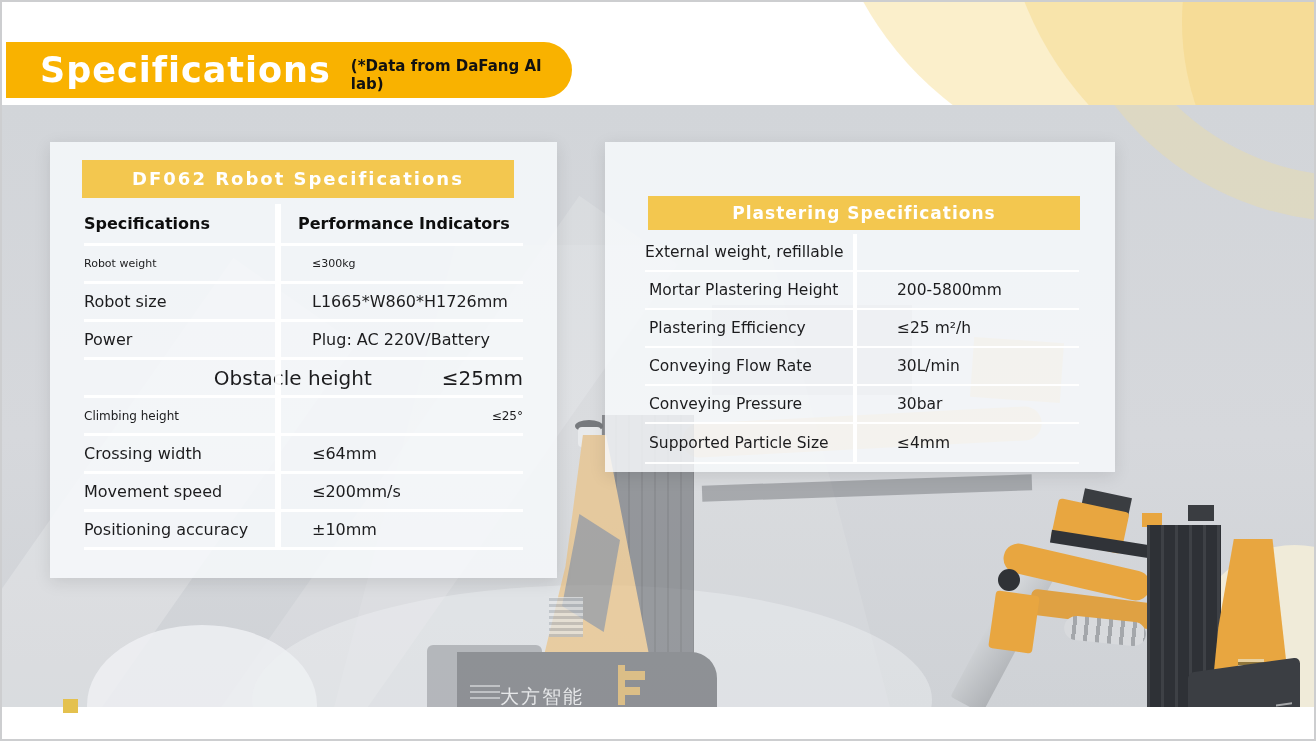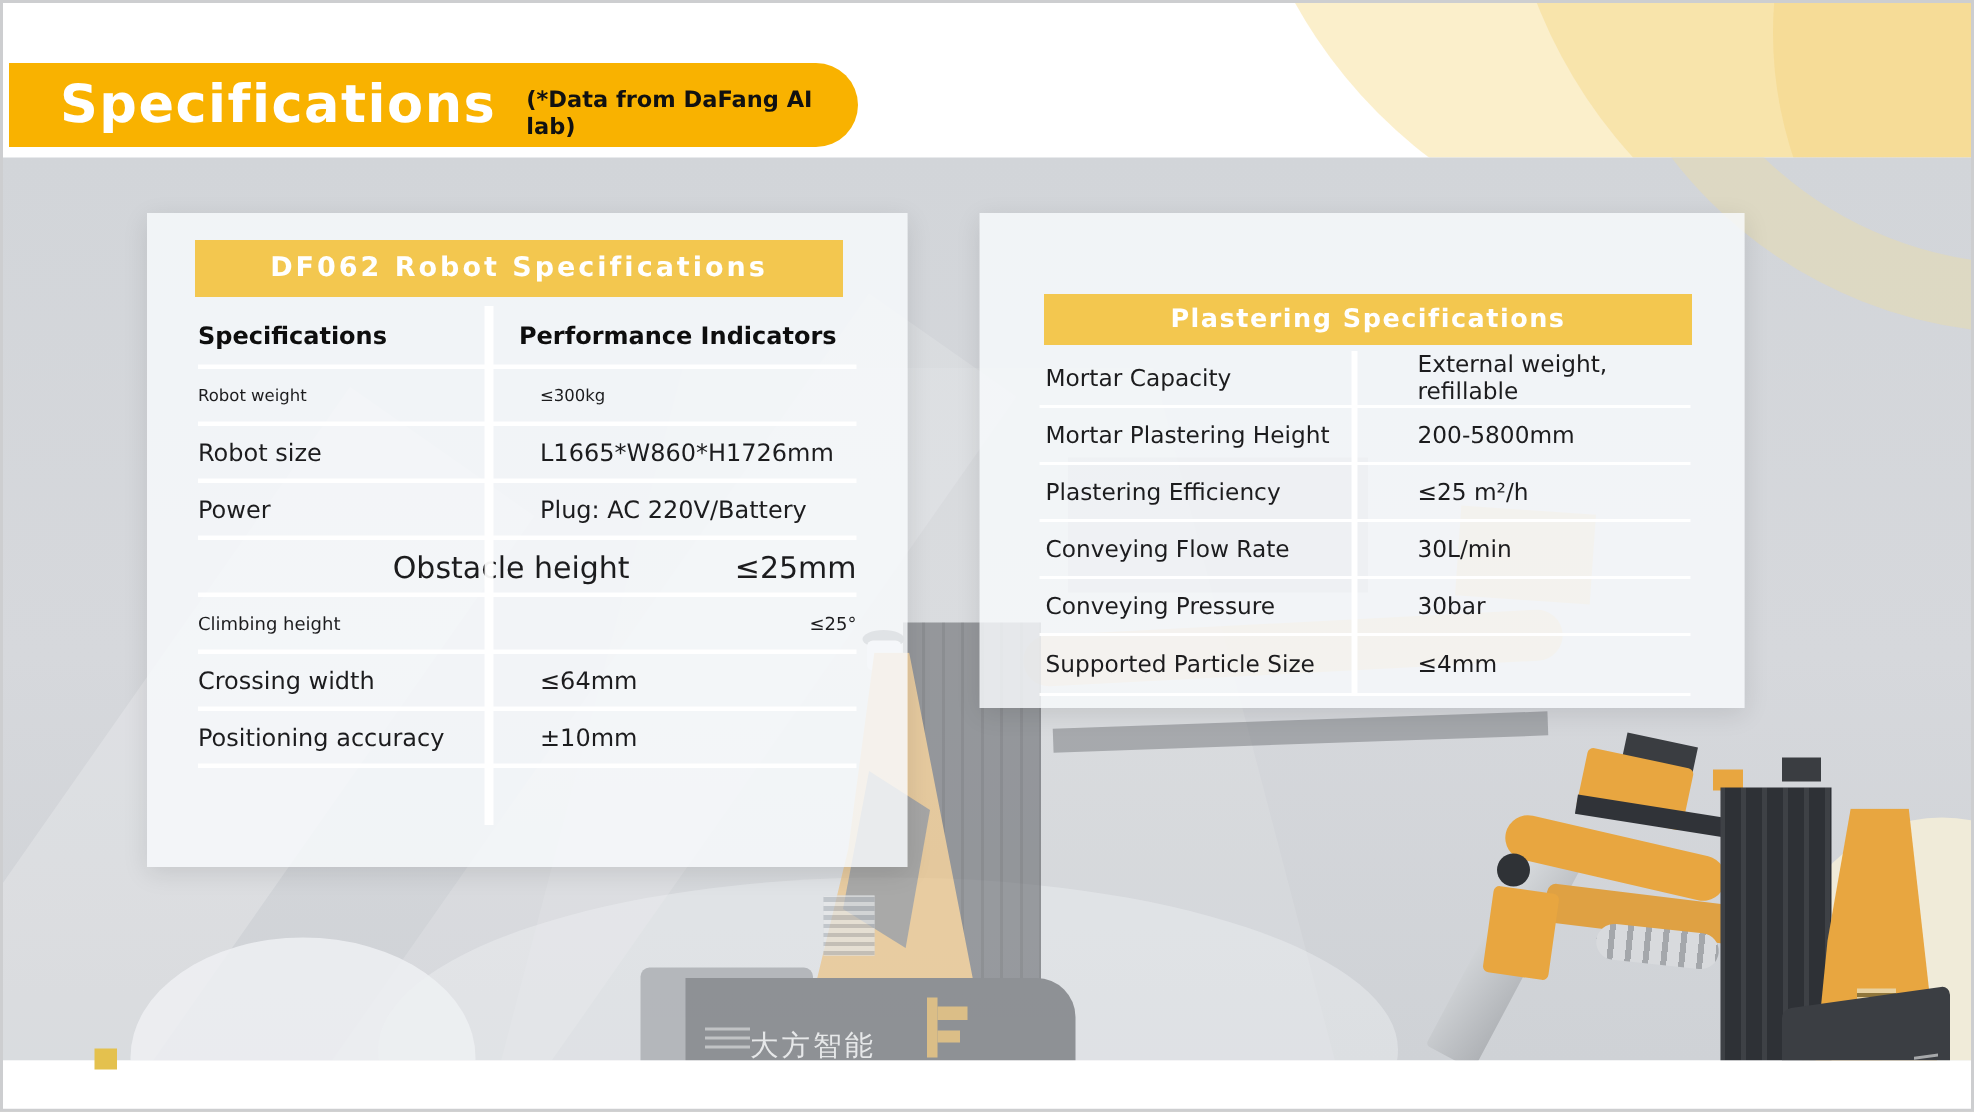--- a/index.html
+++ b/index.html
@@ -43,21 +43,21 @@
   .stage{position:absolute;left:0;top:103px;width:1316px;height:602px;
          background:linear-gradient(180deg,#D2D5D9 0%,#D6D8DC 55%,#CFD2D6 100%);overflow:hidden;}
   .ring{position:absolute;left:1050px;top:-483px;width:600px;height:600px;border-radius:50%;
         border:46px solid rgba(229,219,180,0.6);background:transparent;}
   .streak{position:absolute;background:rgba(255,255,255,0.22);}
   .wedge{position:absolute;background:rgba(255,255,255,0.10);}
   .floor-dome{position:absolute;border-radius:50%;background:rgba(238,240,243,0.85);}
   .pale-circle{position:absolute;border-radius:50%;}
 
   
-  .card{position:absolute;background:var(--card-bg);box-shadow:0 4px 16px rgba(0,0,0,0.10);margin-left:48px;}
+  .card{position:absolute;background:var(--card-bg);box-shadow:0 4px 16px rgba(0,0,0,0.10);}
   .card-title{position:absolute;background:var(--table-yellow);color:#fff;font-weight:bold;text-align:center;letter-spacing:2px;}
   .tbl{position:absolute;}
   .trow{display:flex;align-items:center;border-bottom:3px solid rgba(255,255,255,0.95);color:#1c1c1e;}
   .trow.hdr{font-weight:bold;color:#0e0e0e;}
   .vline{position:absolute;width:6px;background:rgba(255,255,255,0.95);}
 
   
   .ghost{position:absolute;left:420px;top:152px;width:460px;height:430px;opacity:0.62;}
   .ghost div{position:absolute;margin-top:42px;}
   .g-mast{left:180px;top:116px;width:92px;height:330px;background:#6b6e73;
@@ -200,32 +200,35 @@
         </div>
         <div class="trow" style="height:38px;font-size:12px;justify-content:space-between;">
           <span style="flex:0 0 228px;">Climbing height</span>
           <span>≤25°</span>
         </div>
         <div class="trow" style="height:38px;font-size:16px;">
           <span style="flex:0 0 228px;">Crossing width</span>
           <span>≤64mm</span>
         </div>
         <div class="trow" style="height:38px;font-size:16px;">
+          <span style="flex:0 0 228px;">Movement speed</span>
+          <span>≤200mm/s</span>
+        </div>
+        <div class="trow" style="height:38px;font-size:16px;">
           <span style="flex:0 0 228px;">Positioning accuracy</span>
           <span>±10mm</span>
         </div>
       </div>
     </div>
 
     <div class="card" style="left:603px;top:37px;width:510px;height:330px;">
       <div class="card-title" style="left:43px;top:54px;width:432px;height:34px;line-height:34px;font-size:17px;letter-spacing:1px;">Plastering Specifications</div>
       <div class="tbl" style="left:40px;right:36px;top:92px;">
         <div class="vline" style="left:208px;top:0;height:228px;width:4px;"></div>
         <div class="trow" style="height:38px;font-size:15.5px;border-bottom-width:2px;">
-          <span style="flex:0 0 252px;padding-left:4px;">Mortar Capacity</span>
           <span>External weight, refillable</span>
         </div>
         <div class="trow" style="height:38px;font-size:15.5px;border-bottom-width:2px;">
           <span style="flex:0 0 252px;padding-left:4px;">Mortar Plastering Height</span>
           <span>200-5800mm</span>
         </div>
         <div class="trow" style="height:38px;font-size:15.5px;border-bottom-width:2px;">
           <span style="flex:0 0 252px;padding-left:4px;">Plastering Efficiency</span>
           <span>≤25 m²/h</span>
         </div>

